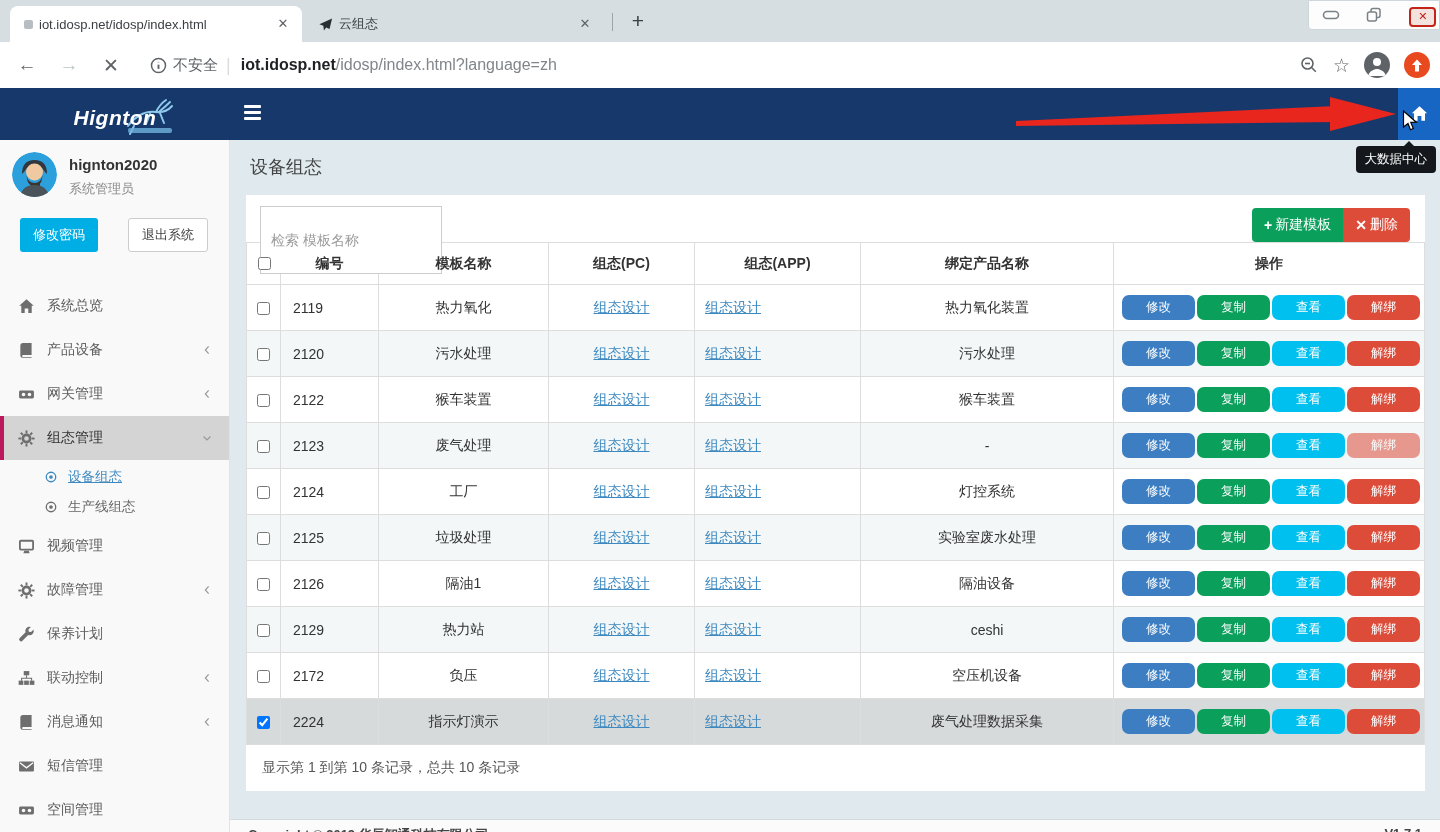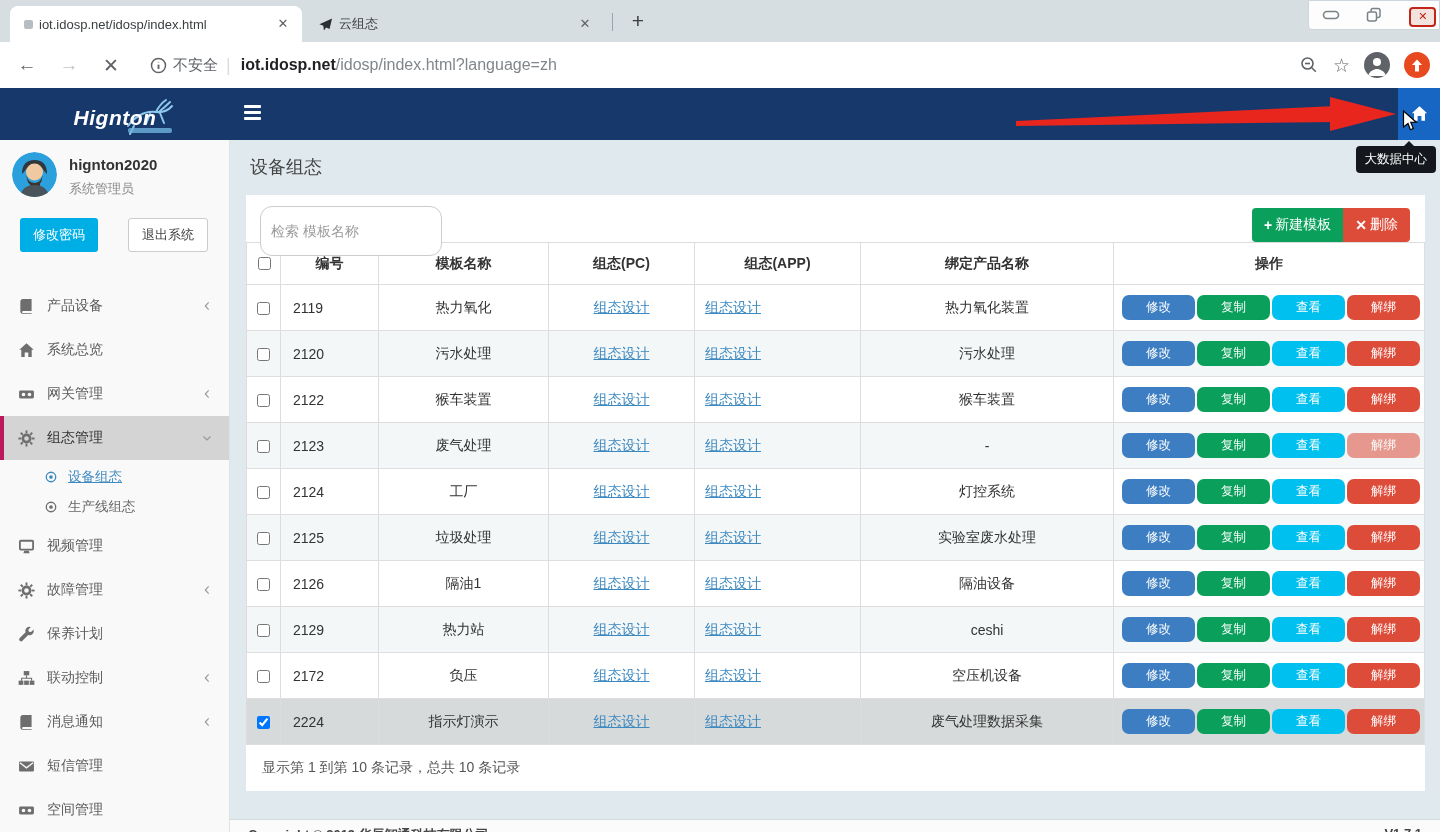--- a/index.html
+++ b/index.html
@@ -74,21 +74,21 @@
   .sub-label{margin-left:10px;}
   .sub-item.active{color:#3d89c0;}
   .sub-item.active .mi{color:#3d89c0;}
   .sub-item.active .sub-label{text-decoration:underline;}
 
   
   .content{position:absolute;left:230px;top:140px;right:0;bottom:0;background:#e0eaee;}
   .page-title{font-size:18px;color:#444;padding:15px 0 0 20px;}
   .panel{position:absolute;left:16px;right:15px;top:55px;background:#fff;}
   .panel-toolbar{display:flex;justify-content:space-between;align-items:flex-start;padding:11px 0 0 14px;height:36px;}
-  .search-input{width:160px;height:34px;border:1px solid #ccc;border-radius:12px;padding:7px 10px;font-size:14px;color:#333;}
+  .search-input{width:160px;height:34px;border:1px solid #ccc;border-radius:0;padding:16px 10px;font-size:14px;color:#333;}
   .search-input::placeholder{color:#9b9b9b;}
   .btn-group{margin-right:15px;margin-top:2px;display:flex;}
   .btn-new{background:#0aa05c;color:#fff;border:none;font-size:14px;padding:8px 12px;border-radius:4px 0 0 4px;display:flex;gap:3px;align-items:center;}
   .btn-del{background:#dd4b39;color:#fff;border:none;font-size:14px;padding:8px 12px;border-radius:0 4px 4px 0;display:flex;gap:3px;align-items:center;}
   .bicon{font-weight:bold;font-size:14px;}
   table{border-collapse:collapse;width:100%;table-layout:fixed;}
   th,td{border:1px solid #ddd;font-size:14px;color:#333;box-sizing:border-box;}
   th{font-weight:bold;text-align:center;padding:11px 4px;background:#fff;}
   td{padding:10px 6px;text-align:center;}
   td.c-check,th.c-check{width:34px;}
@@ -243,38 +243,38 @@
       </div>
     </div>
     <div class="ubtns">
       <button class="btn-pass">修改密码</button>
       <button class="btn-exit">退出系统</button>
     </div>
     <div class="menu">
         <div class="nav-item">
           <span class="mi ">
             <svg viewBox="0 0 16 16" fill="currentColor">
+              <path d="M8 1.2 14.8 7.4h-1.9V14H9.7v-4.2H6.3V14H3.1V7.4H1.2Z"></path>
+            </svg>
+          </span>
+          <span class="nav-label">系统总览</span>
+        </div>
+        <div class="nav-item">
+          <span class="mi ">
+            <svg viewBox="0 0 16 16" fill="currentColor">
               <path d="M4.6 1h8.2v11.2H5.1c-.7 0-1.2.5-1.2 1.1s.5 1.1 1.2 1.1h7.7V15H4.9C3.3 15 2.2 14 2.2 12.6V3.4C2.2 2 3.2 1 4.6 1z"></path>
               <rect x="4.9" y="12.8" width="7.9" height="1" fill="#f9f9f9"></rect>
             </svg>
           </span>
           <span class="nav-label">产品设备</span>
           <span class="mi chev">
             <svg viewBox="0 0 16 16" fill="currentColor">
               <path d="M10.2 3.2 5.8 8l4.4 4.8" fill="none" stroke="currentColor" stroke-width="1.6"></path>
             </svg>
           </span>
-        </div>
-        <div class="nav-item">
-          <span class="mi ">
-            <svg viewBox="0 0 16 16" fill="currentColor">
-              <path d="M8 1.2 14.8 7.4h-1.9V14H9.7v-4.2H6.3V14H3.1V7.4H1.2Z"></path>
-            </svg>
-          </span>
-          <span class="nav-label">系统总览</span>
         </div>
         <div class="nav-item">
           <span class="mi ">
             <svg viewBox="0 0 16 16" fill="currentColor">
               <rect x="1" y="4.2" width="14" height="7.6" rx="1.4"></rect>
               <circle cx="5.2" cy="8" r="1.7" fill="#f9f9f9"></circle>
               <circle cx="10.8" cy="8" r="1.7" fill="#f9f9f9"></circle>
             </svg>
           </span>
           <span class="nav-label">网关管理</span>

